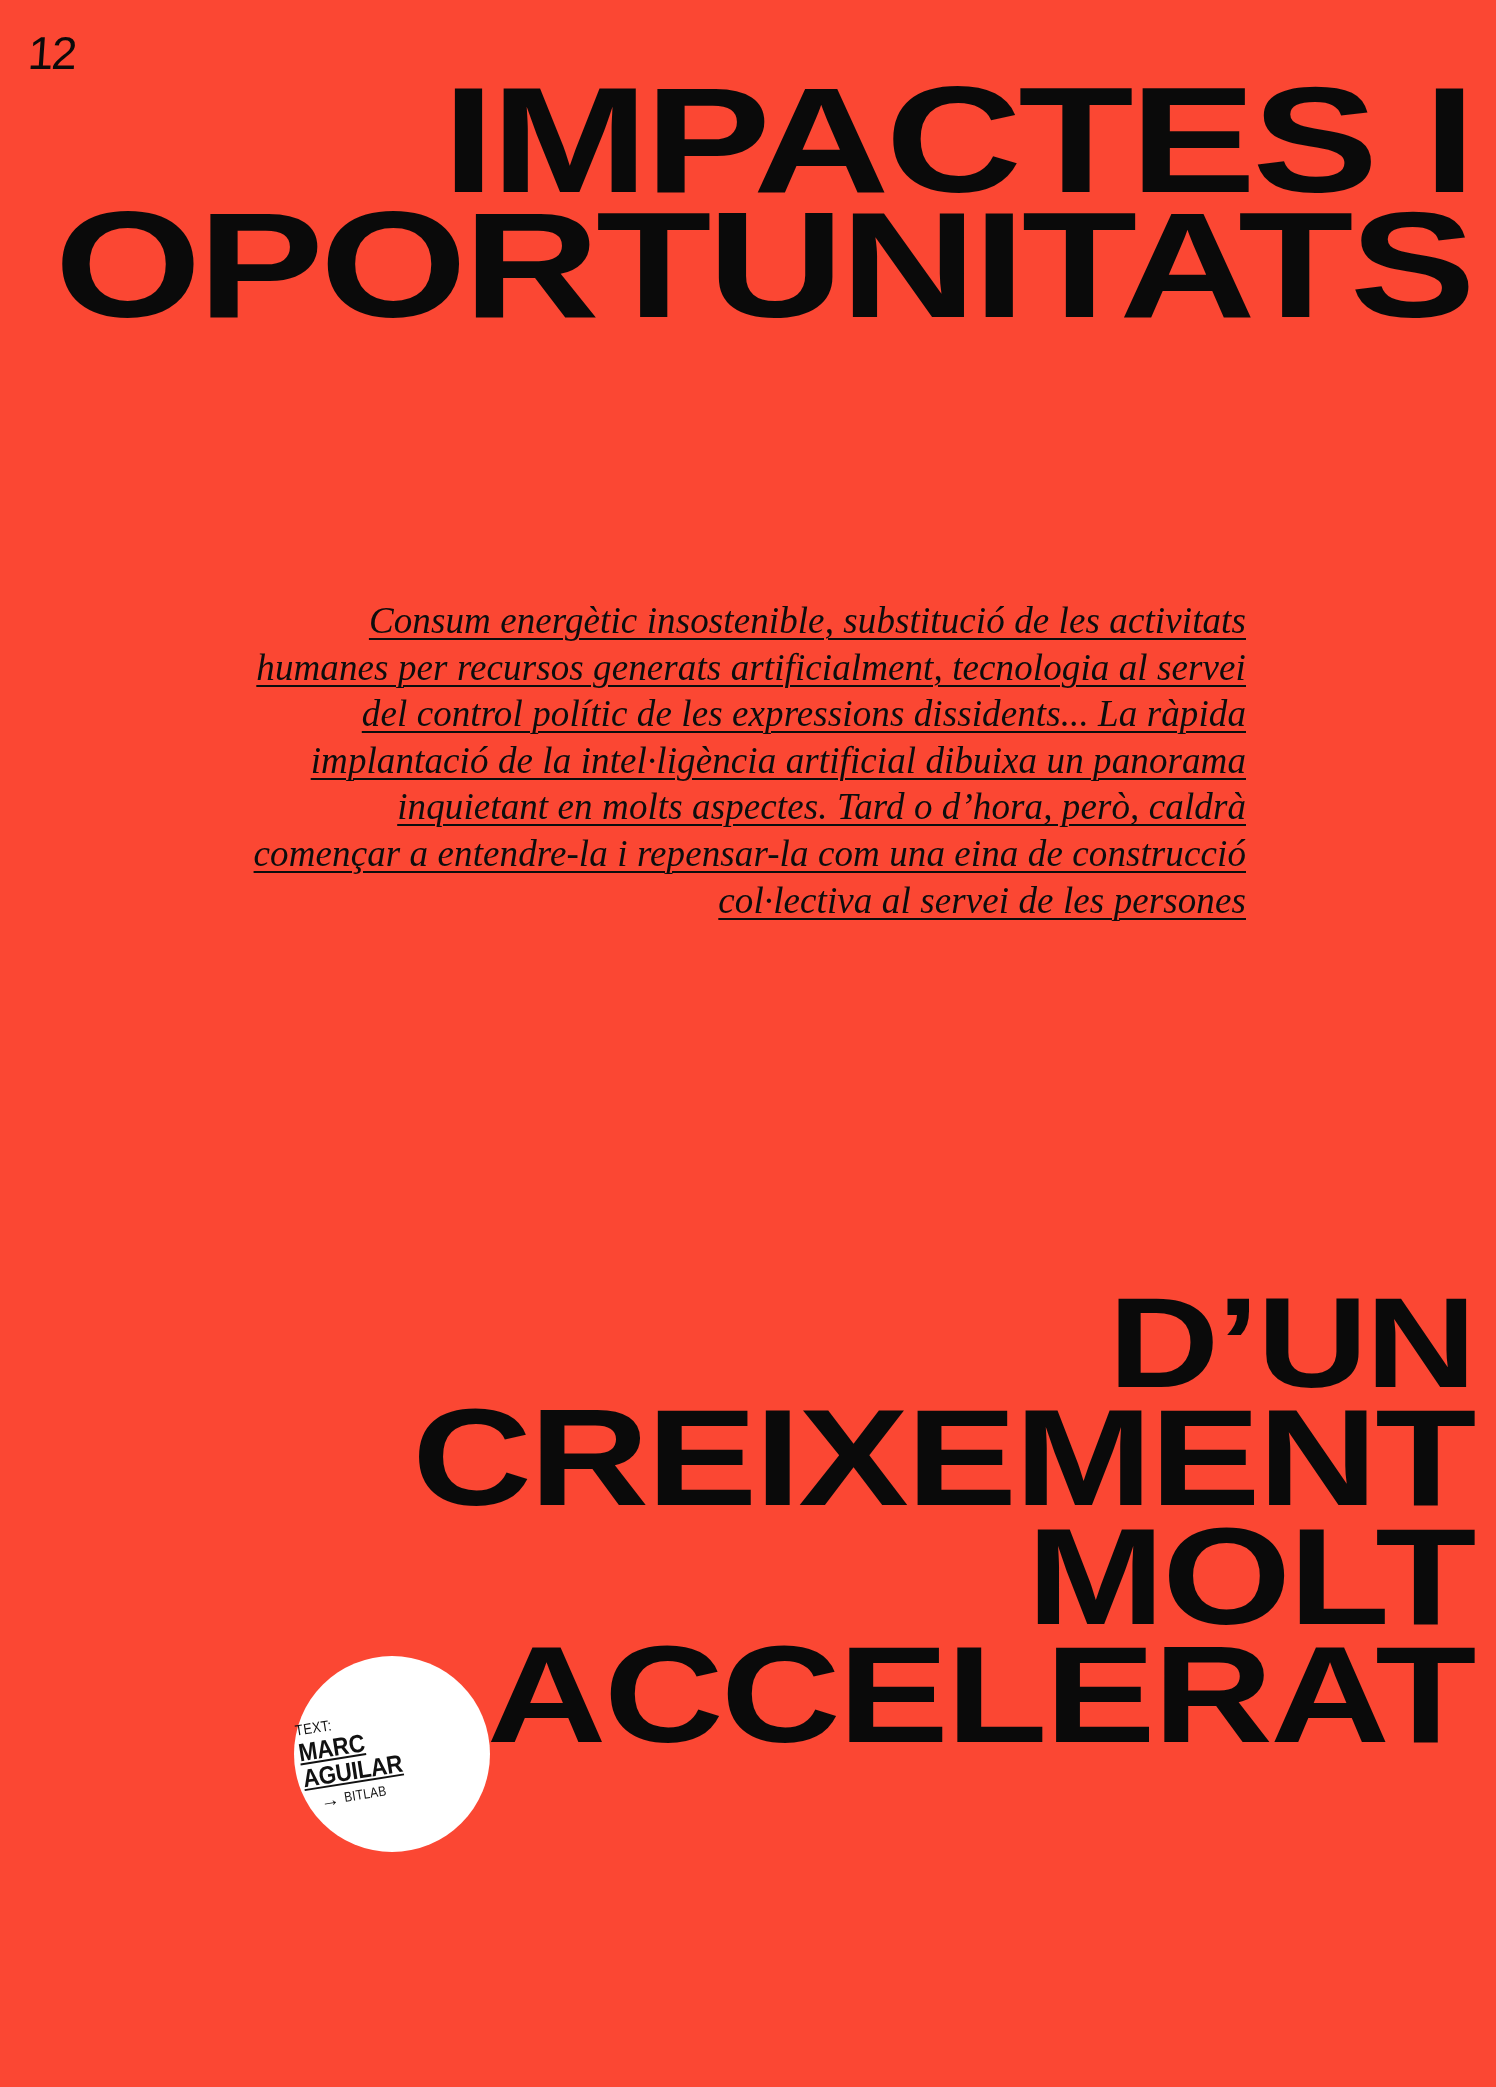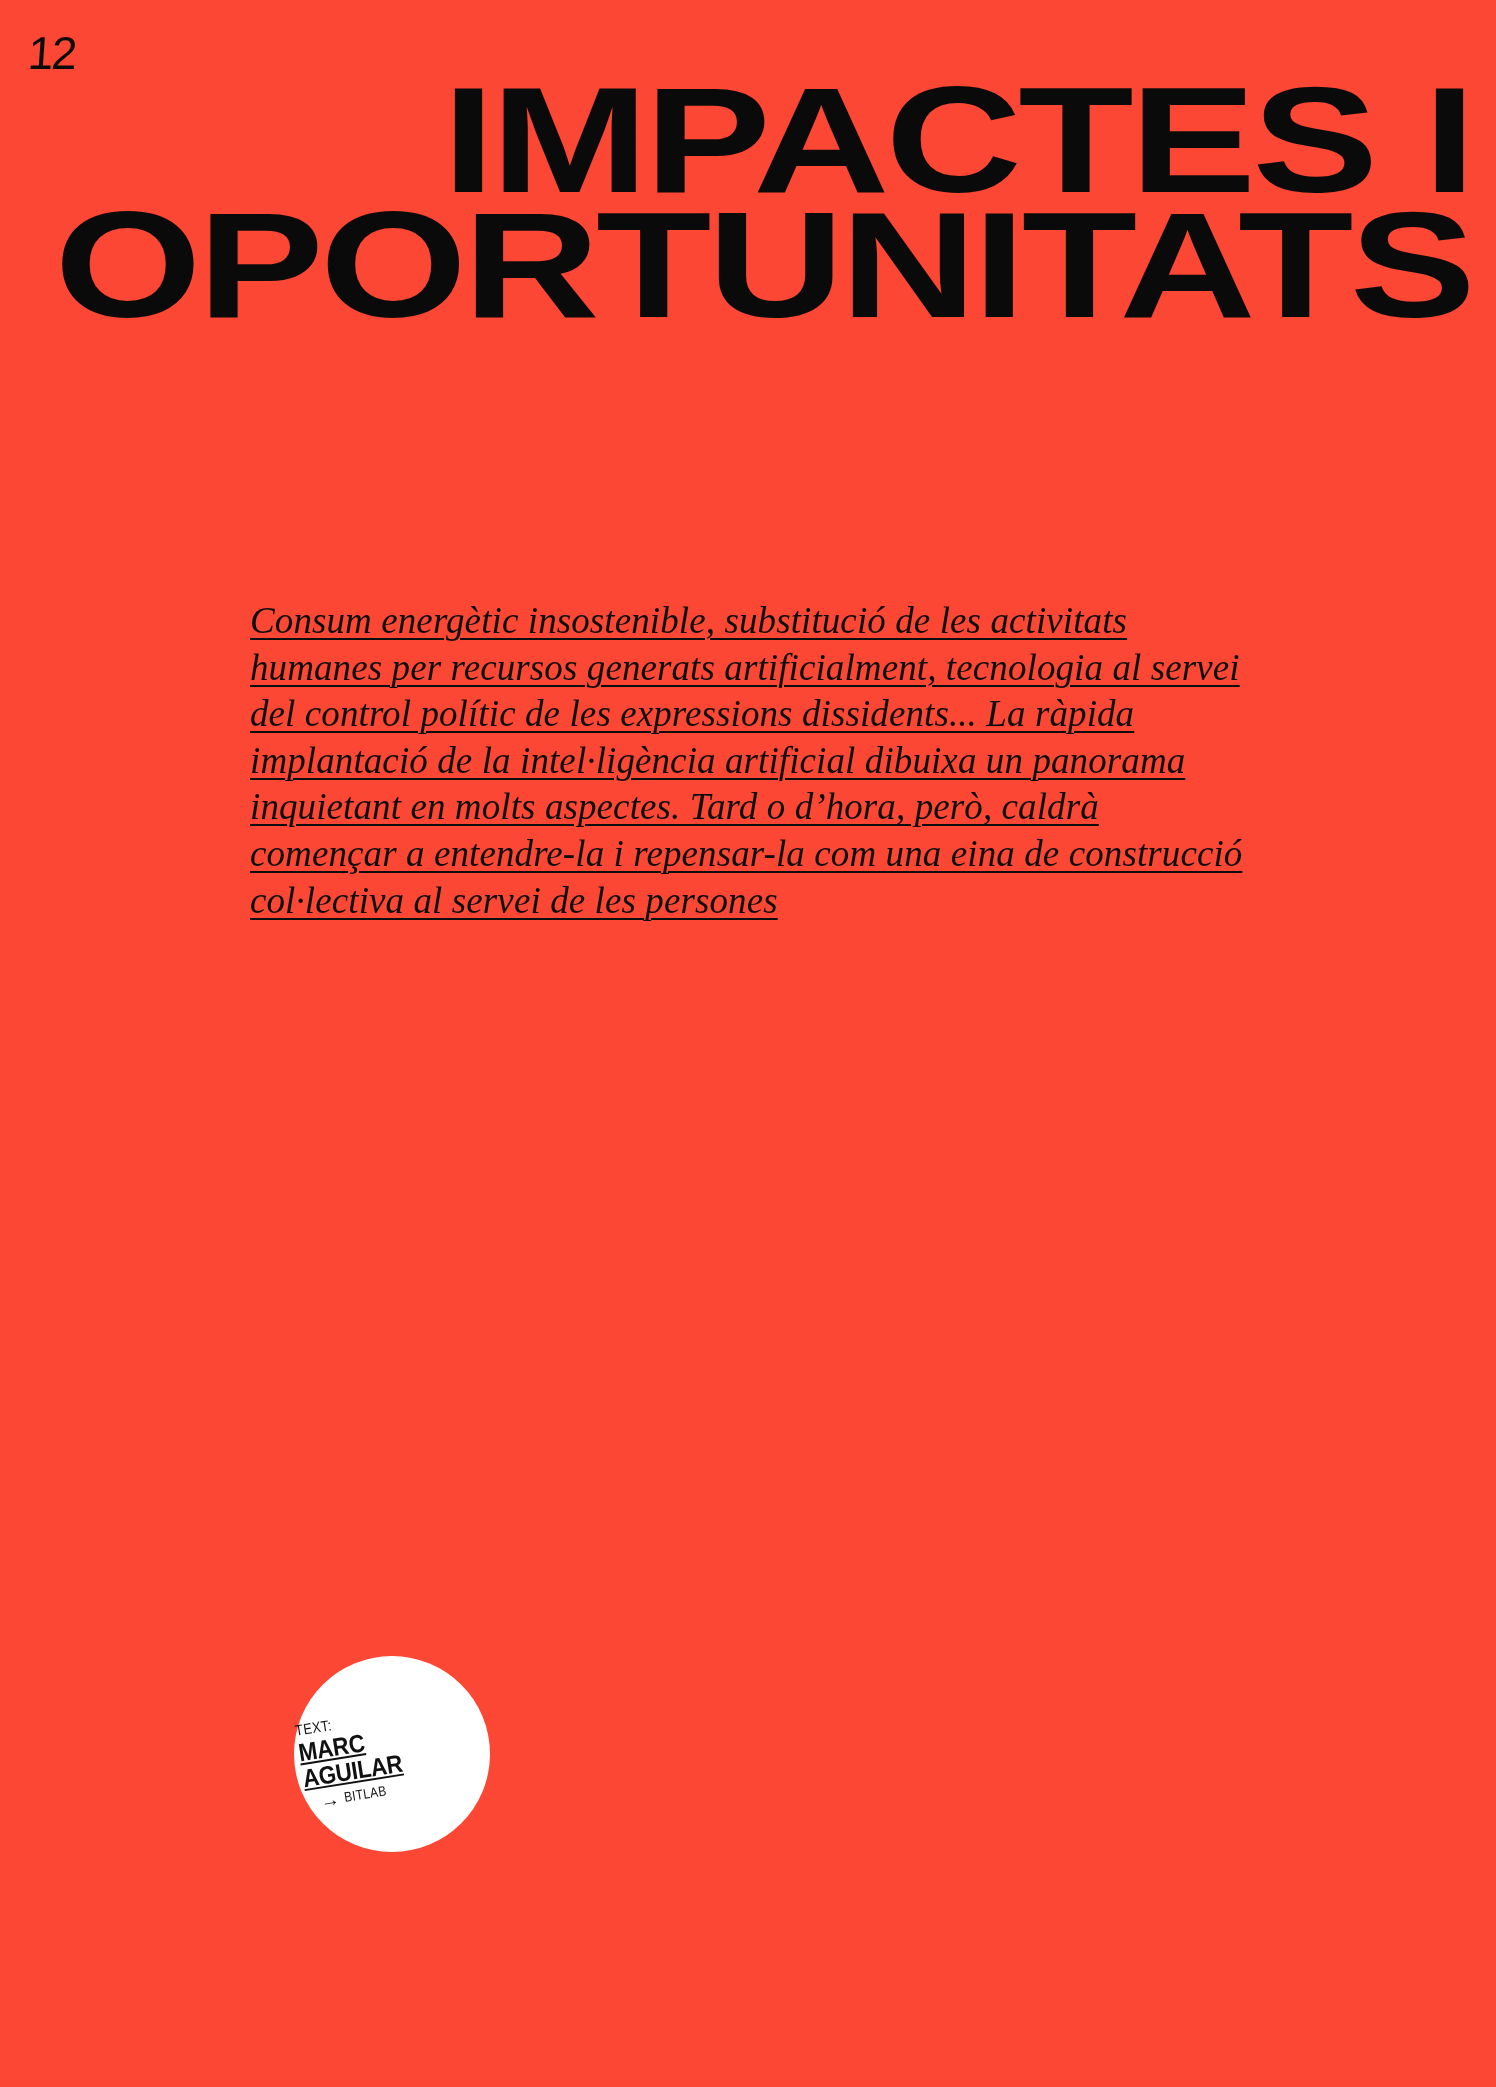--- a/index.html
+++ b/index.html
@@ -56,21 +56,21 @@
     white-space: nowrap;
     display: block;
   }
 
   
   .lede {
     position: absolute;
     top: 598px;
     left: 0;
     width: 1496px;
-    text-align: left;
+    text-align: right;
     color: #0d0d0d;
   }
   .lede p {
     margin: 0;
     font-family: "Liberation Serif", serif;
     font-style: italic;
     font-size: 37px;
     line-height: 1.26;
     letter-spacing: 0.1px;
     text-decoration: underline;
@@ -175,20 +175,26 @@
 
   <div class="headline">
     <span class="line">IMPACTES I</span>
     <span class="line">OPORTUNITATS</span>
   </div>
 
   <div class="lede">
     <p>Consum energètic insostenible, substitució de les activitats humanes per recursos generats artificialment, tecnologia al servei del control polític de les expressions dissidents... La ràpida implantació de la intel·ligència artificial dibuixa un panorama inquietant en molts aspectes. Tard o d’hora, però, caldrà començar a entendre-la i repensar-la com una eina de construcció col·lectiva al servei de les persones</p>
   </div>
 
+  <div class="subhead">
+    <span class="sline l1">D’UN</span>
+    <span class="sline l2">CREIXEMENT</span>
+    <span class="sline l3">MOLT</span>
+    <span class="sline l4">ACCELERAT</span>
+  </div>
 
   <div class="stamp">
     <div class="stamp-inner">
       <span class="stamp-text-label">TEXT:</span>
       <span class="stamp-name">MARC AGUILAR</span>
       <span class="stamp-org-row">
         <span class="stamp-arrow">→</span>
         <span class="stamp-org">BITLAB</span>
       </span>
     </div>

